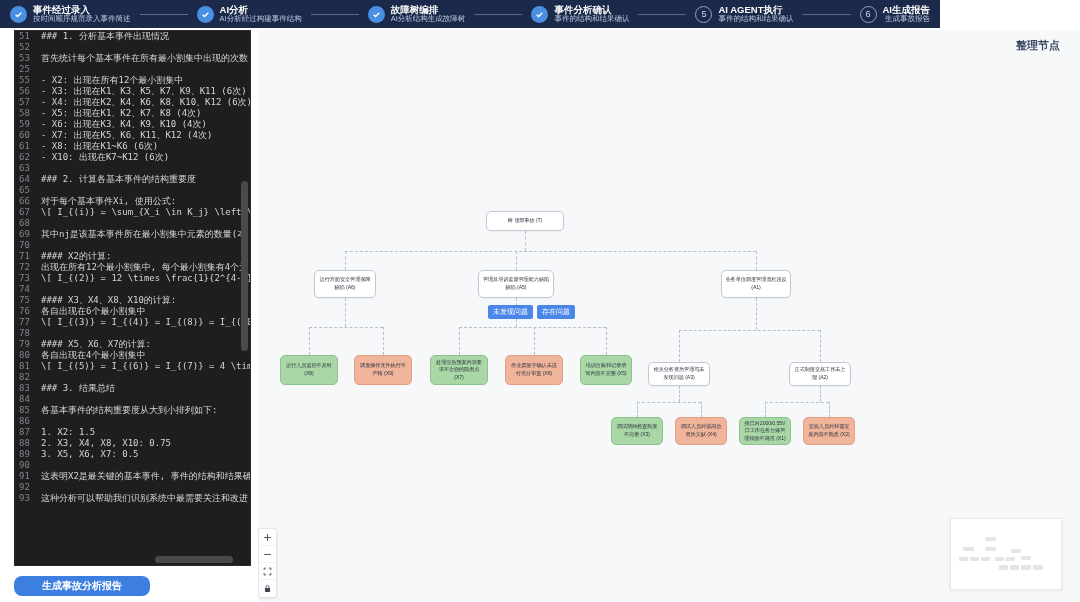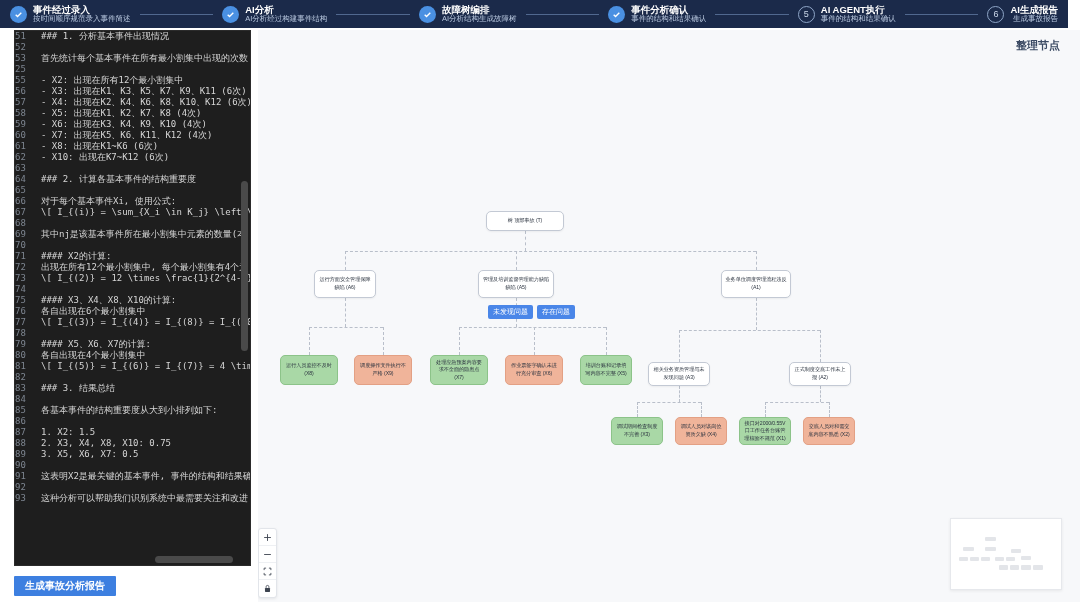--- a/index.html
+++ b/index.html
@@ -7,21 +7,21 @@
   body {
     font-family: "Liberation Sans", "DejaVu Sans", sans-serif;
     background: #ffffff;
     font-size: 12px;
     color: #222;
   }
 
   
   #stepper {
     position: absolute; top: 0; left: 0;
-    width: 1068px; height: 28px;
+    width: 940px; height: 28px;
     background: #1b2a4a;
     display: flex;
     align-items: center;
     padding: 2px 10px;
   }
   .step {
     display: flex; align-items: center; gap: 6px;
     flex: 0 0 auto;
   }
   .step-circle {
@@ -50,39 +50,39 @@
     width: 237px; height: 536px;
     background: #1e1e1e;
     border: 1px solid #2b2b2b;
     overflow: hidden;
     font-family: "DejaVu Sans Mono", "Liberation Mono", monospace;
     font-size: 9px;
     line-height: 11px;
   }
   .code-row { display: flex; height: 11px; white-space: pre; }
   .ln {
-    width: 26px; flex: 0 0 26px; text-align: left;
+    width: 26px; flex: 0 0 26px; text-align: center;
     color: #7d8590; padding-right: 7px; user-select: none;
   }
   .ct { color: #d6d6d6; flex: 1 1 auto; overflow: hidden; }
   .code-scroll-x {
     position: absolute; left: 140px; bottom: 2px;
     width: 78px; height: 7px; background: #4a4a4a; border-radius: 4px;
   }
   .code-scroll-y {
     position: absolute; right: 2px; top: 150px;
     width: 7px; height: 170px; background: #4a4a4a; border-radius: 4px;
   }
 
   
   #gen-report-btn {
     position: absolute; left: 14px; top: 576px;
-    height: 20px; padding: 0 11px;
+    height: 20px; padding: 0 28px;
     background: #3d7fe0; color: #fff;
-    border: none; border-radius: 1px;
+    border: none; border-radius: 8px;
     font-size: 10px; font-weight: bold; cursor: pointer;
     font-family: "Liberation Sans", sans-serif;
   }
 
   
   #canvas {
     position: absolute; left: 258px; top: 30px;
     width: 822px; height: 572px;
     background: #f7f8fa;
     background-image: radial-gradient(#d3d7de 0.7px, transparent 0.7px);

